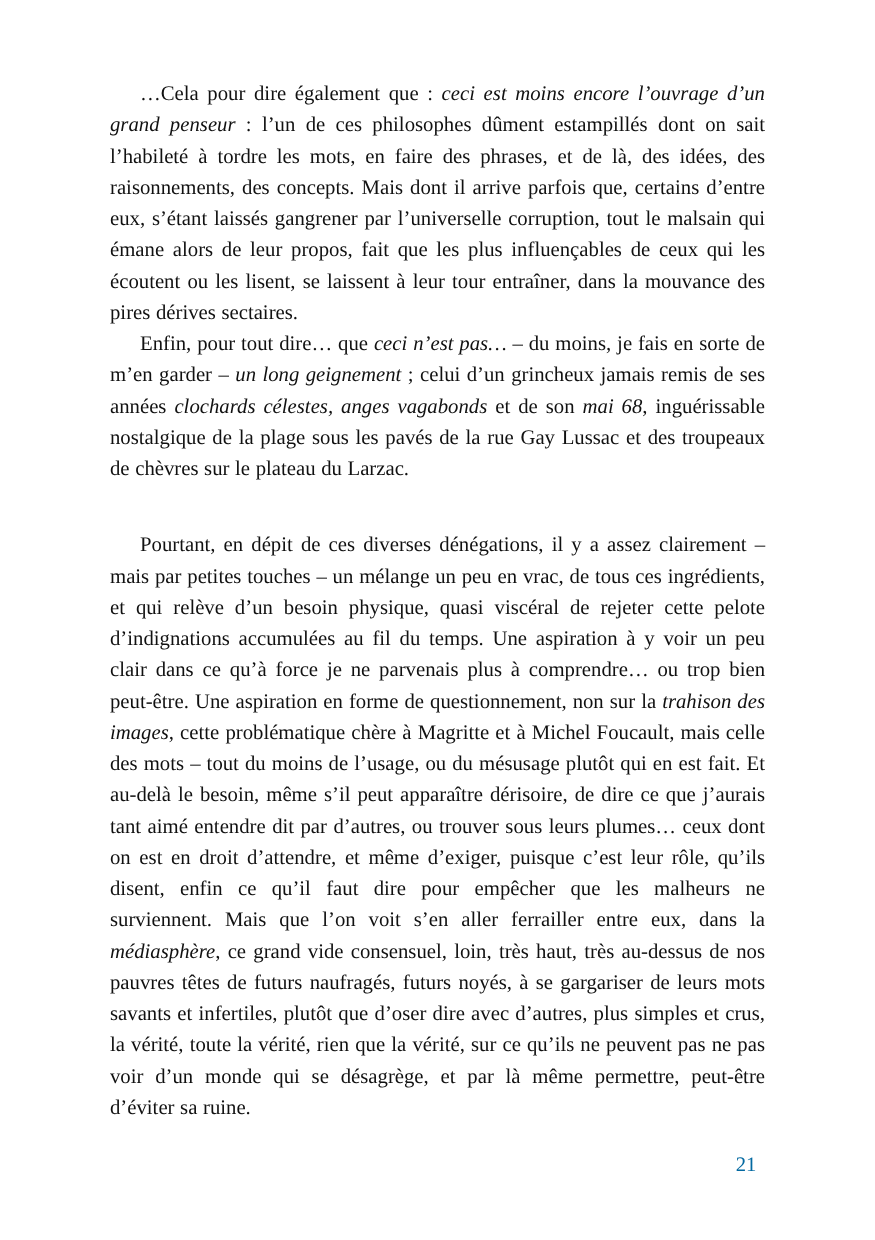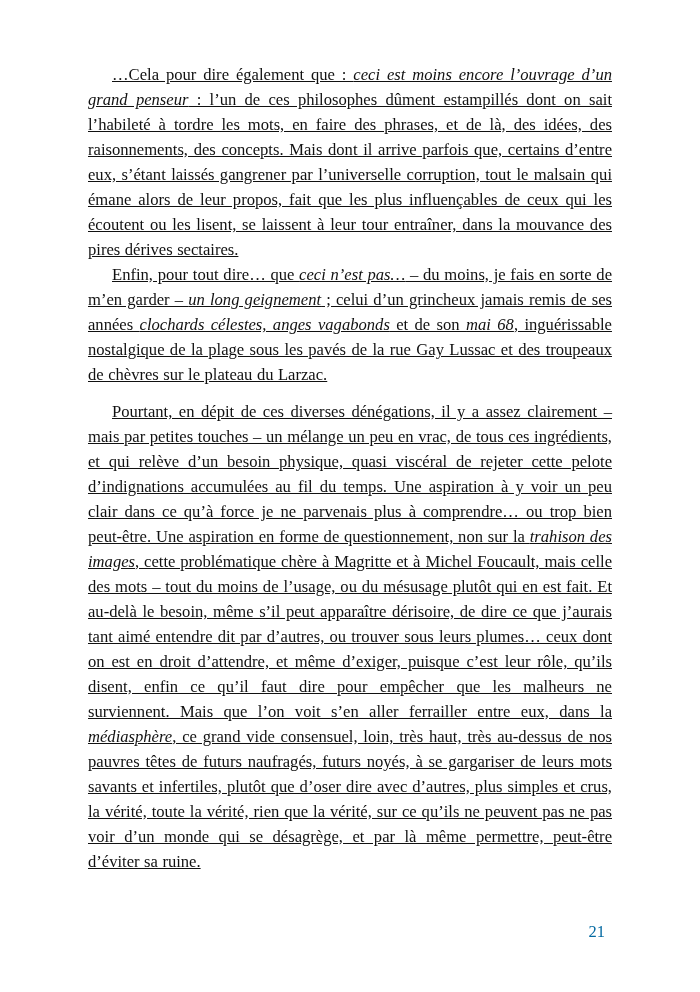--- a/index.html
+++ b/index.html
@@ -26,24 +26,23 @@
     top: 62px;
     width: 524px;
   }
   p.para {
     margin: 0;
     font-size: 16.6px;
     line-height: 25px;
     text-align: justify;
     text-indent: 24px;
     word-spacing: 0.02em;
-    text-decoration: underline;
   }
   p.para.gap {
-    margin-top: 12px;
+    margin-top: 36px;
   }
   p.para em {
     font-style: italic;
   }
   .page-number {
     position: absolute;
     right: 95px;
     bottom: 50px;
     font-size: 16.5px;
     color: #0369a1;

